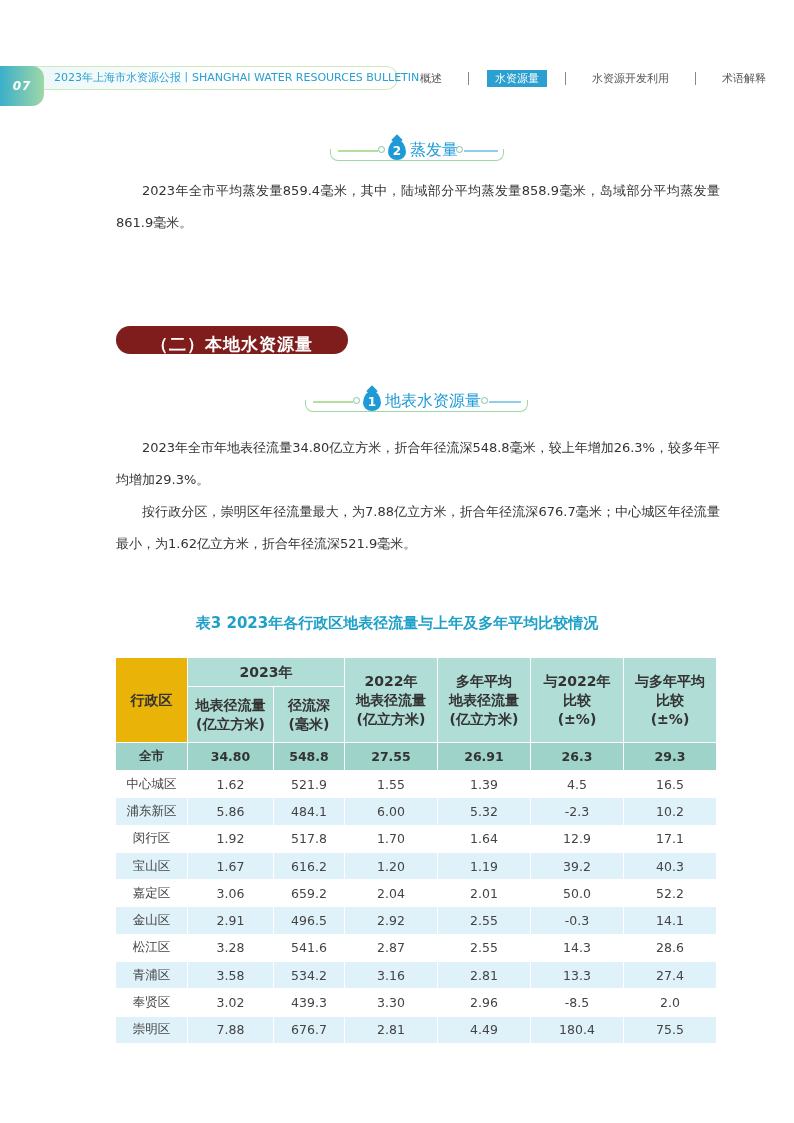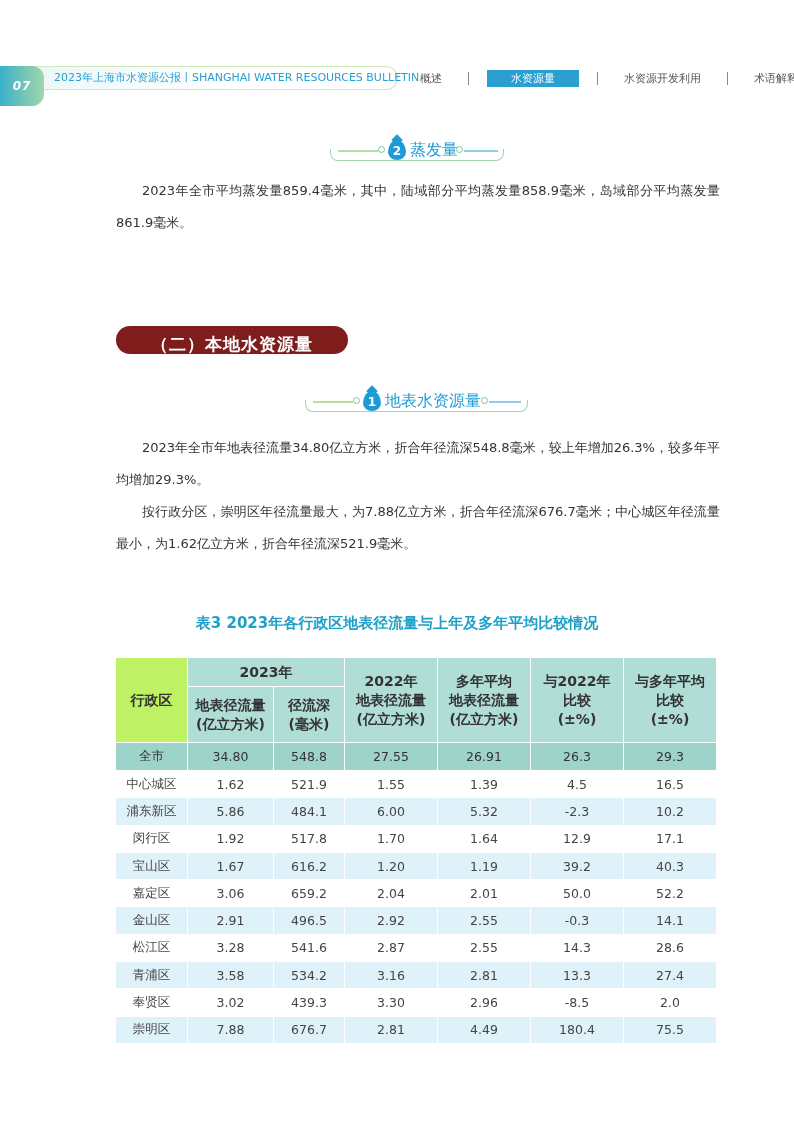--- a/index.html
+++ b/index.html
@@ -20,21 +20,21 @@
     background: linear-gradient(90deg, #3bb0c9 0%, #9fd7a8 100%);
     color: #fff; font-weight: bold; font-style: italic; font-size: 12px;
     display: flex; align-items: center; justify-content: center; letter-spacing: 1px;
   }
   .hdr-title {
     position: absolute; left: 54px; top: 0; height: 20px; line-height: 24px;
     font-size: 11px; color: #2a9fd0; white-space: nowrap;
   }
   .hdr-nav { position: absolute; left: 412px; top: 0; height: 24px; display: flex; align-items: center; font-size: 11px; color: #555; }
   .nav-item { padding: 0 8px; white-space: nowrap; }
-  .nav-item.active { background: #2a9fd0; color: #fff; padding: 1px 24px; }
+  .nav-item.active { background: #2a9fd0; color: #fff; padding: 1px 8px; }
   .nav-sep { width: 1px; height: 13px; background: #888; margin: 0 18px; }
 
   
   .subhead { position: absolute; height: 22px; display: flex; align-items: center; }
   .ribbon {
     position: absolute; left: 0; right: 0; top: 9px; height: 12px;
     border: 1.5px solid #9fd7a8; border-top: none; border-radius: 0 0 8px 8px;
     border-image: none;
   }
   .ribbon-line-l, .ribbon-line-r { position: absolute; top: 10px; height: 1.5px; }
@@ -61,22 +61,22 @@
     position: absolute; left: 116px; top: 326px; width: 232px; height: 28px;
     background: #7f1d1d; border-radius: 18px; color: #fff;
     font-size: 17px; font-weight: bold; line-height: 36px; text-align: center; letter-spacing: 1px;
   }
 
   
   .tbl-caption { position: absolute; left: 0; width: 794px; top: 614px; text-align: center; font-size: 15px; font-weight: bold; color: #1ea0c8; }
   table.dtbl { position: absolute; left: 115px; top: 657px; width: 601px; border-collapse: collapse; table-layout: fixed; font-size: 12.5px; }
   table.dtbl th, table.dtbl td { border: 1px solid #ffffff; text-align: center; vertical-align: middle; }
   table.dtbl th { background: #b0ddd6; color: #333; font-weight: bold; font-size: 14px; line-height: 19px; }
-  table.dtbl th.first { background: #bef264; }
-  table.dtbl tr.total td { background: #9ed3ca; font-weight: normal; height: 28px; font-size: 12.5px; }
+  table.dtbl th.first { background: #eab308; }
+  table.dtbl tr.total td { background: #9ed3ca; font-weight: bold; height: 28px; font-size: 12.5px; }
   table.dtbl tr.row td { height: 27.3px; color: #444; }
   table.dtbl tr.row.alt td { background: #dff1f9; }
   table.dtbl tr.row:not(.alt) td { background: #ffffff; }
 </style>
 </head>
 <body>
 
 <div class="hdr">
   <div class="hdr-pill"></div>
   <div class="hdr-num">07</div>

